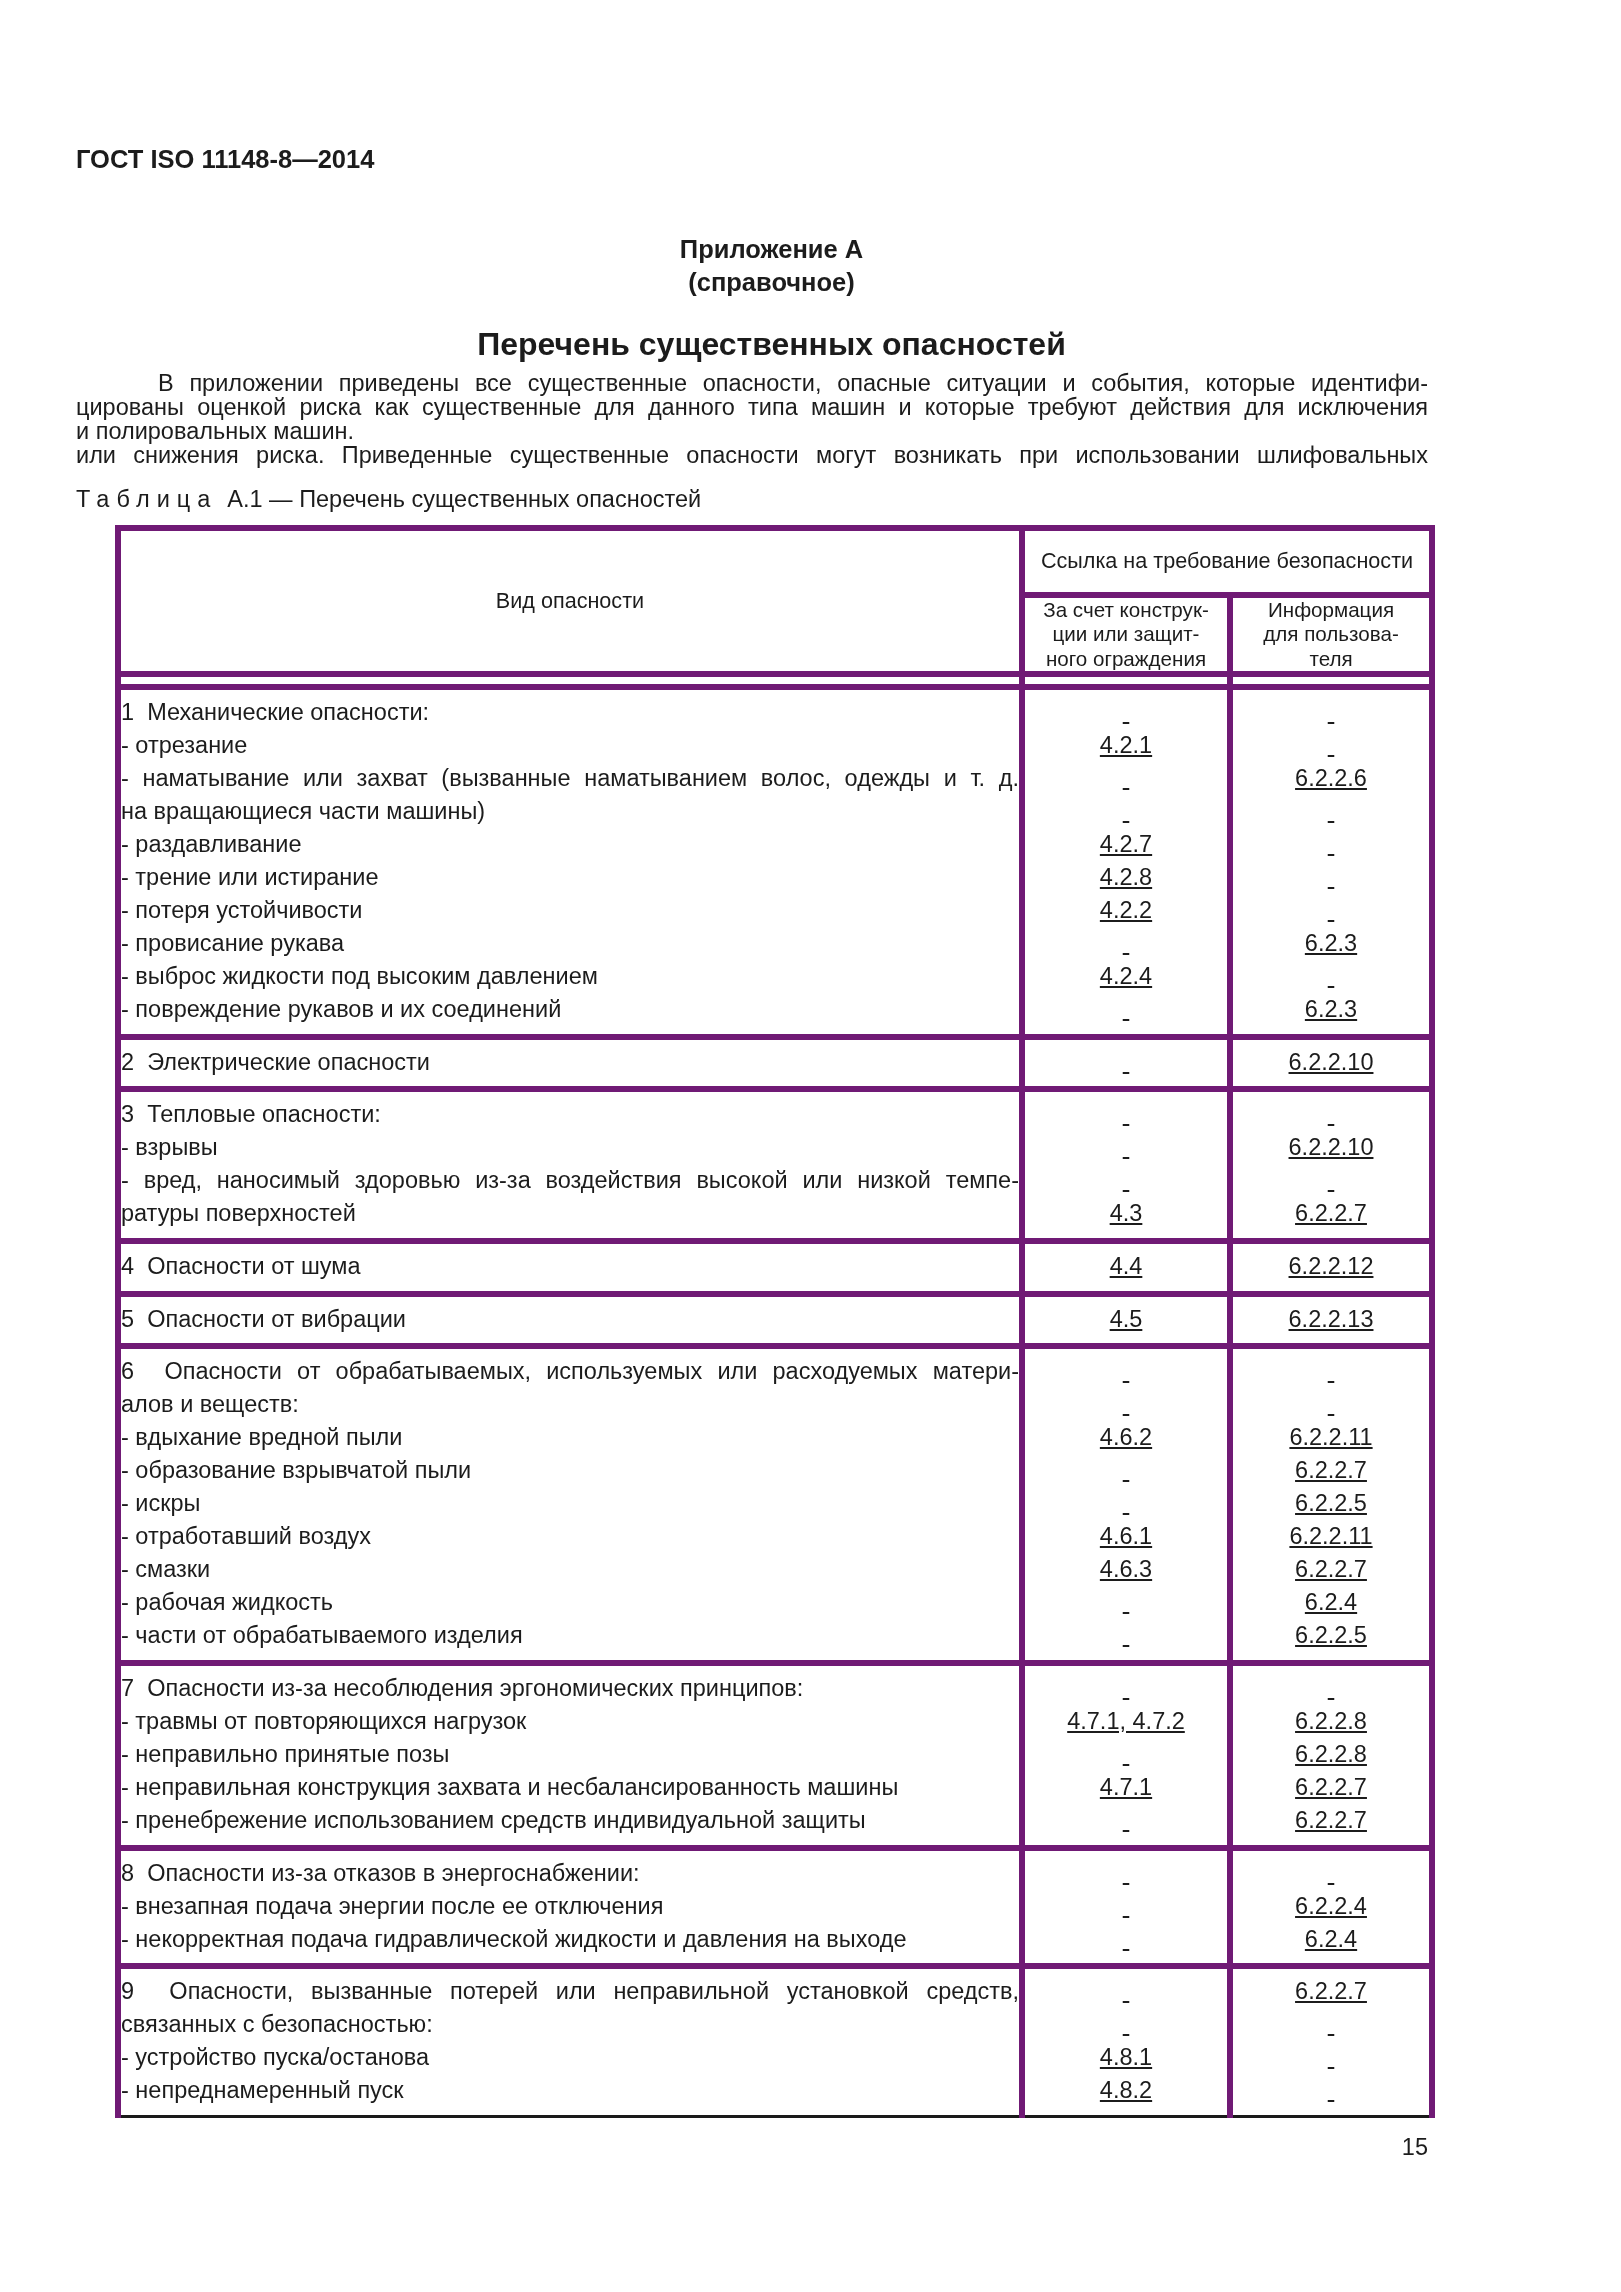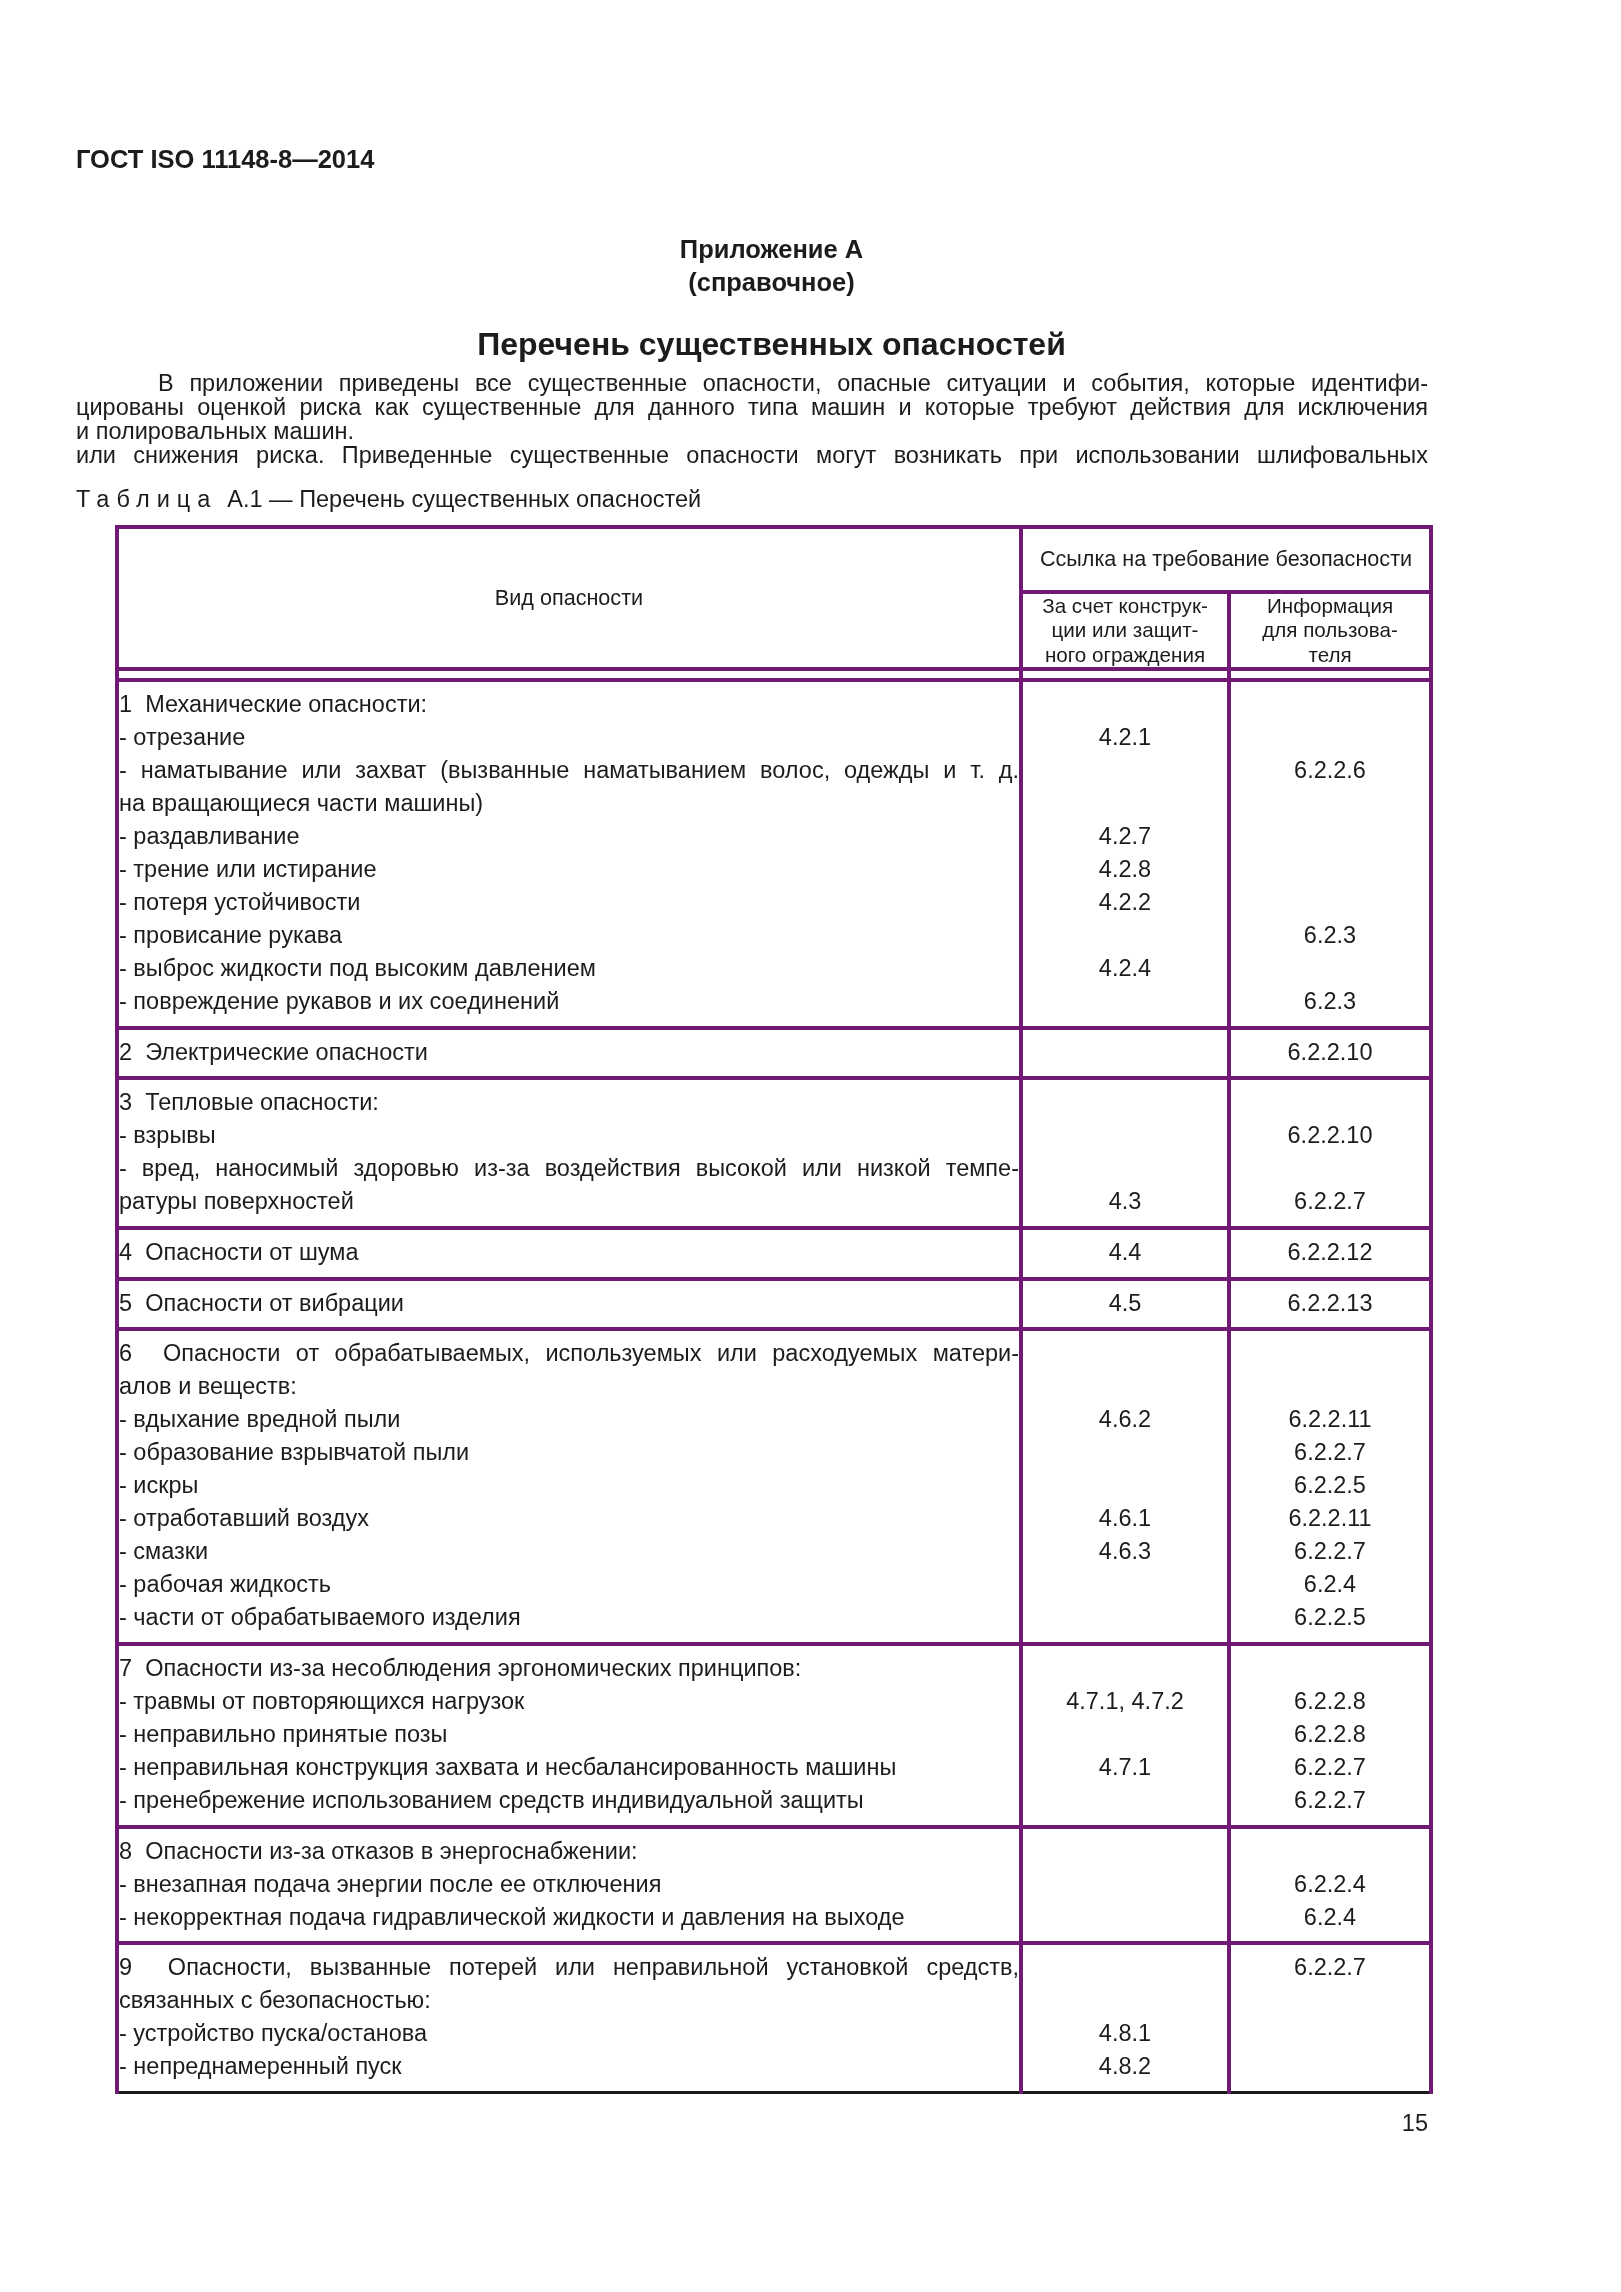--- a/index.html
+++ b/index.html
@@ -39,21 +39,21 @@
   table.hazards {
     margin-left: 39px;
     margin-top: 10.8px;
     width: 1313px;
     border-collapse: collapse;
     table-layout: fixed;
     border: 2.9px solid #1a1a1a;
     border-top-width: 3.9px;
     border-bottom-width: 3.9px;
   }
-  table.hazards td { border: 4px solid #701a75; padding: 0; }
+  table.hazards td { border: 6px solid #701a75; padding: 0; }
 
   .vid-cell      { text-align: center; vertical-align: middle; font-size: 21.6px; }
   .refgroup-cell { text-align: center; vertical-align: middle; font-size: 21.6px; height: 61px; }
   .sub-cell {
     text-align: center; vertical-align: middle;
     font-size: 20.6px; line-height: 24.5px;
     white-space: pre-line;
     padding: 7.8px 3.9px;
     border-radius: 32px;
   }
@@ -64,21 +64,21 @@
     vertical-align: top;
     padding: 5.9px 0 7.8px;
   }
   td.hazard-cell {
     padding-left: 12.7px;
     padding-right: 7.8px;
     font-size: 23.5px;
     line-height: 33px;
   }
   .hline.just { text-align: justify; text-align-last: justify; }
-  td.ref-cell { font-size: 23.5px; line-height: 33px; text-align: center; }
+  td.ref-cell { font-size: 23.5px; line-height: 33px; text-align: center; text-decoration: underline; }
 
   .page-num { margin-top: 15.7px; text-align: right; font-size: 23.5px; line-height: 27.4px; }
 </style>
 </head>
 <body>
 
 <div class="page">
   <div class="content">
 
     <div class="doc-code">ГОСТ ISO 11148-8—2014</div>

